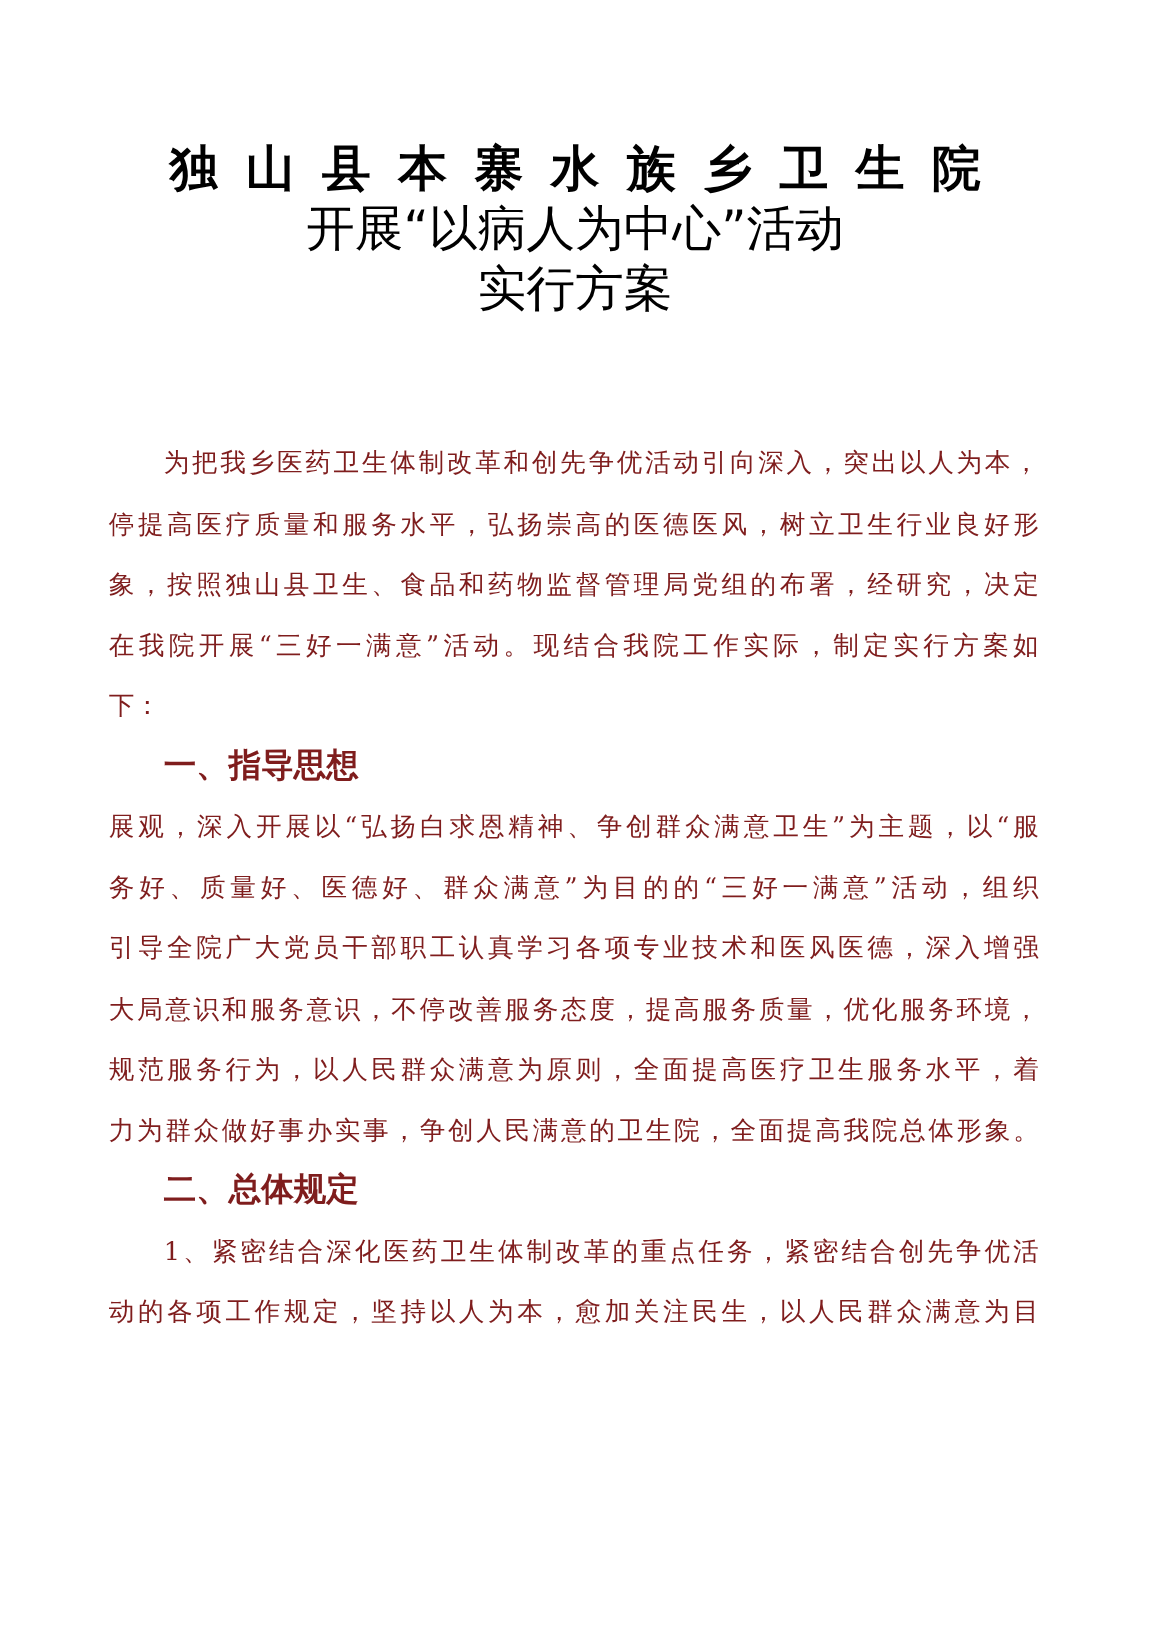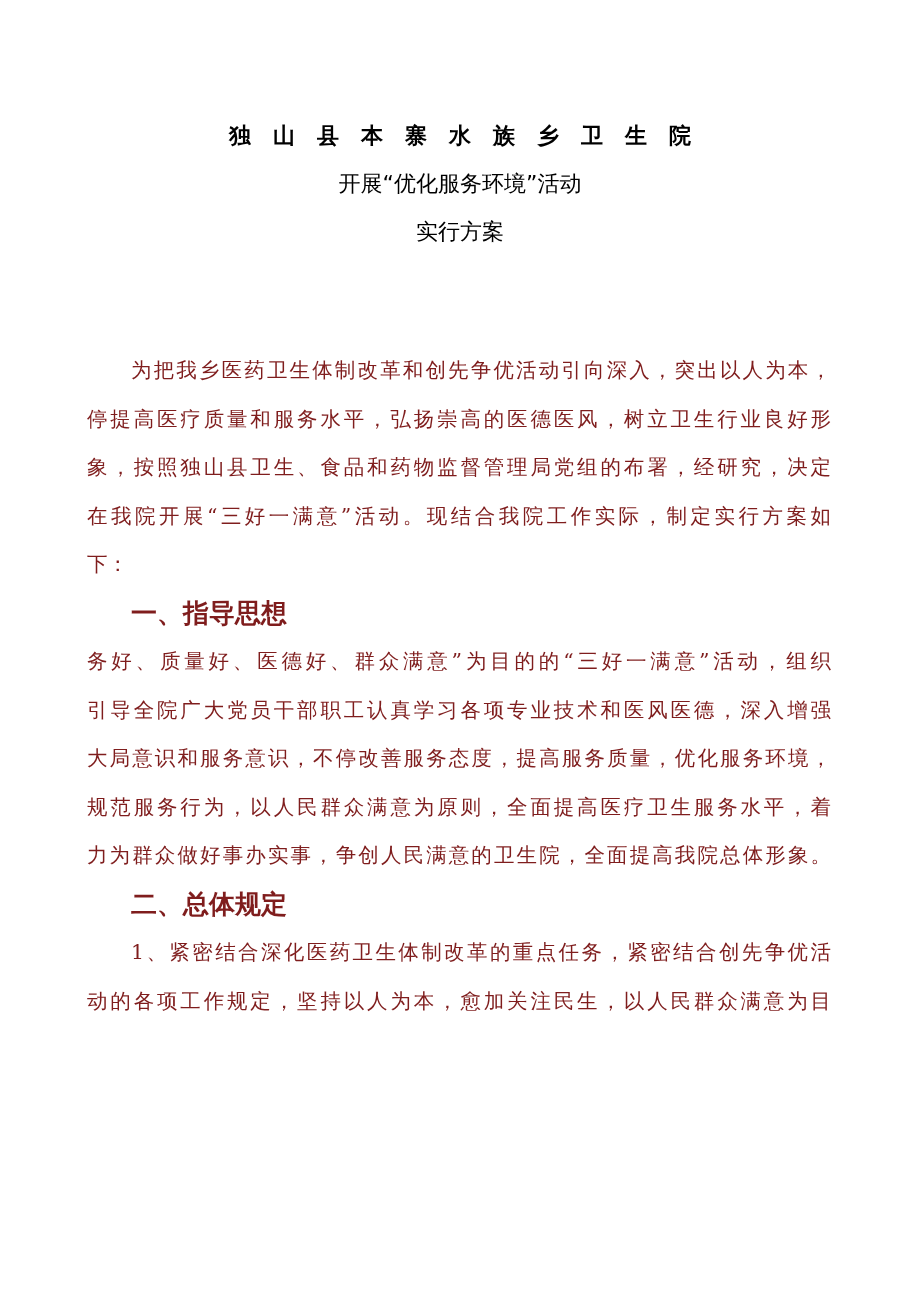--- a/index.html
+++ b/index.html
@@ -1,21 +1,21 @@
 <!DOCTYPE html>
 <html><head>
   <meta charset="utf-8">
   <style>
     html, body { margin: 0; padding: 0; background: #ffffff; }
     body { width: 920px; height: 1302px; position: relative; overflow: hidden; color: #000; }
     .page { position: absolute; left: 0; top: 0; width: 920px; height: 1302px; }
     .title-block { position: absolute; left: 0; top: 112px; width: 920px; text-align: center; }
     .title-line {
       font-family: "DejaVu Sans", "Liberation Sans", sans-serif;
-      font-size: 22px; line-height: 48px; font-weight: bold; color: #000;
+      font-size: 39px; line-height: 48px; font-weight: bold; color: #000;
       white-space: nowrap;
     }
     .title-line.spaced { letter-spacing: 22px; padding-left: 22px; }
     .title-line.normal { font-weight: normal; }
     .body-text {
       position: absolute; left: 87px; top: 346px; width: 744px;
       font-family: "DejaVu Serif", "Liberation Serif", serif;
       font-size: 20.5px; line-height: 48.5px; color: #7f1d1d;
     }
     .line { display: block; white-space: nowrap; height: 48.5px; overflow: visible; }
@@ -26,32 +26,33 @@
     }
     .just { text-align: justify; text-align-last: justify; }
   </style>
 </head>
 <body>
 
 <div class="page">
 
   <div class="title-block">
     <div class="title-line spaced">独山县本寨水族乡卫生院</div>
-    <div class="title-line normal">开展“优化服务环境”活动</div>
+    <div class="title-line normal">开展“以病人为中心”活动</div>
     <div class="title-line normal">实行方案</div>
   </div>
 
   <div class="body-text">
     <span class="line indent just">为把我乡医药卫生体制改革和创先争优活动引向深入，突出以人为本，</span>
     <span class="line just">停提高医疗质量和服务水平，弘扬崇高的医德医风，树立卫生行业良好形</span>
     <span class="line just">象，按照独山县卫生、食品和药物监督管理局党组的布署，经研究，决定</span>
     <span class="line just">在我院开展“三好一满意”活动。现结合我院工作实际，制定实行方案如</span>
     <span class="line">下：</span>
 
     <span class="line indent heading">一、指导思想</span>
+    <span class="line just">展观，深入开展以“弘扬白求恩精神、争创群众满意卫生”为主题，以“服</span>
     <span class="line just">务好、质量好、医德好、群众满意”为目的的“三好一满意”活动，组织</span>
     <span class="line just">引导全院广大党员干部职工认真学习各项专业技术和医风医德，深入增强</span>
     <span class="line just">大局意识和服务意识，不停改善服务态度，提高服务质量，优化服务环境，</span>
     <span class="line just">规范服务行为，以人民群众满意为原则，全面提高医疗卫生服务水平，着</span>
     <span class="line just">力为群众做好事办实事，争创人民满意的卫生院，全面提高我院总体形象。</span>
 
     <span class="line indent heading">二、总体规定</span>
     <span class="line indent just">1、紧密结合深化医药卫生体制改革的重点任务，紧密结合创先争优活</span>
     <span class="line just">动的各项工作规定，坚持以人为本，愈加关注民生，以人民群众满意为目</span>
   </div>

